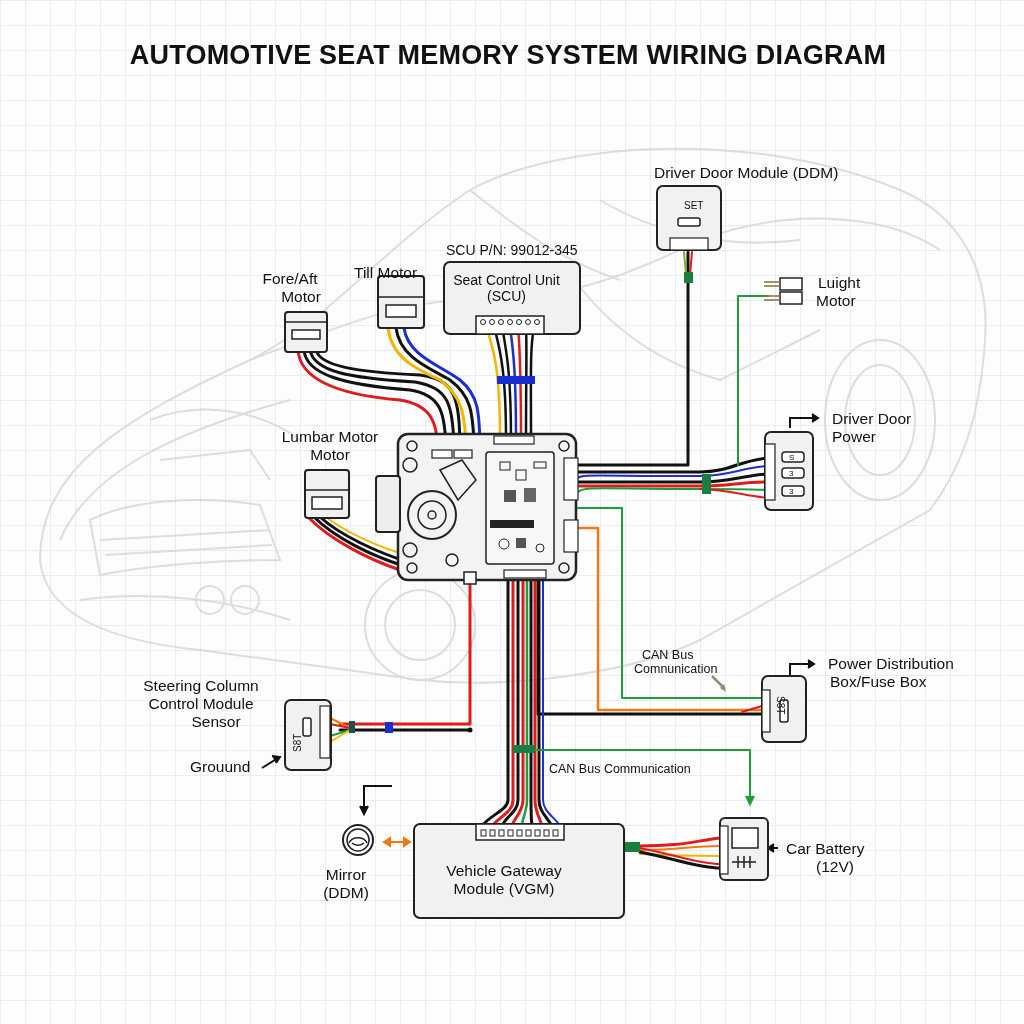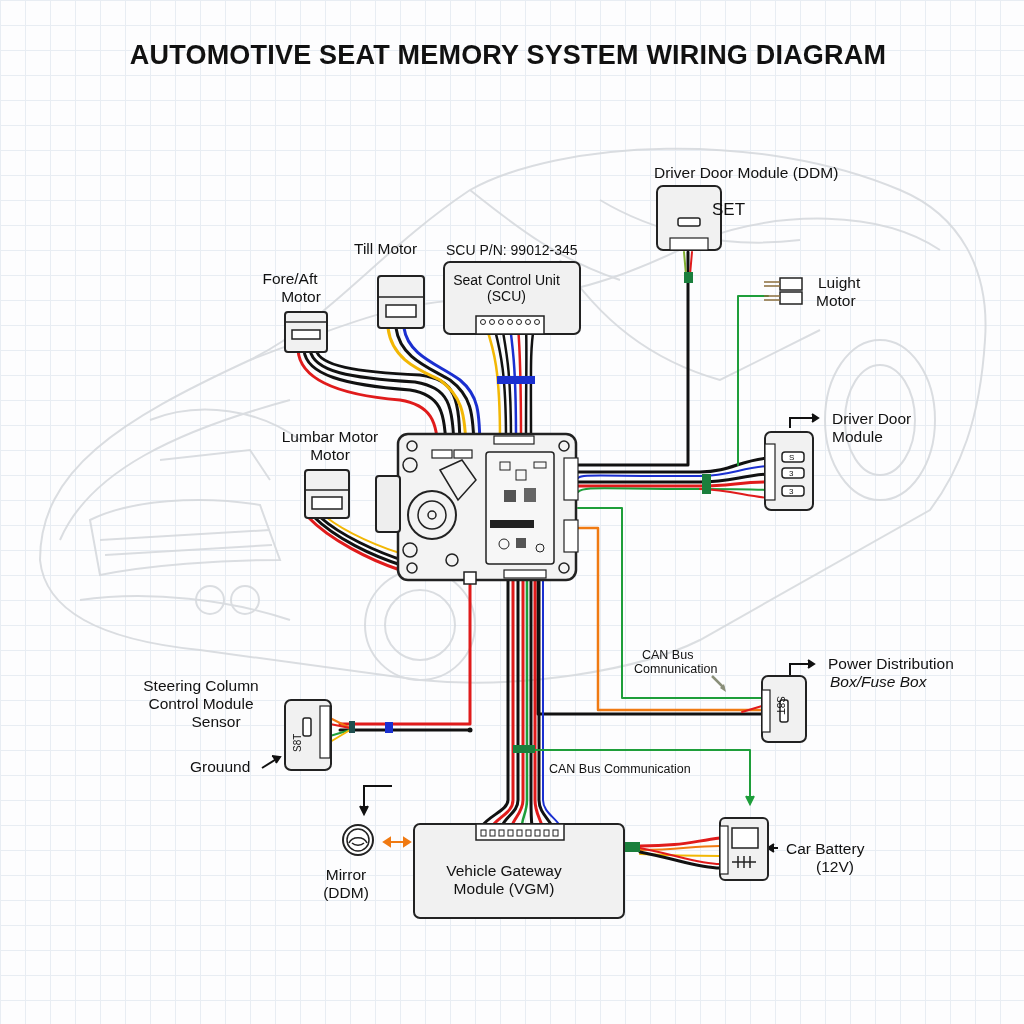--- a/index.html
+++ b/index.html
@@ -280,51 +280,51 @@
     <path d="M732 862 L 756 862 M 738 856 L 738 868 M 744 856 L 744 868 M 750 856 L 750 868" stroke="#222" stroke-width="1.5"></path>
   </g>
 </svg>
 
 <div class="lbl title">AUTOMOTIVE SEAT MEMORY SYSTEM WIRING DIAGRAM</div>
 
 <div class="lbl m15 c" style="left:240px;top:270px;width:100px;">
   <div>Fore/Aft</div>
   <div style="padding-left:22px;">Motor</div>
 </div>
-<div class="lbl m15" style="left:354px;top:240px;">Till Motor</div>
+<div class="lbl m15" style="left:354px;top:264px;">Till Motor</div>
 <div class="lbl m14" style="left:446px;top:242px;">SCU P/N: 99012-345</div>
 <div class="lbl m14 c" style="left:444px;top:272px;width:125px;">
   <div>Seat Control Unit</div>
   <div>(SCU)</div>
 </div>
 <div class="lbl m15" style="left:654px;top:164px;">Driver Door Module (DDM)</div>
-<div class="lbl" style="left:712px;top:200px;font-size:17px;">SET</div>
+<div class="lbl" style="left:684px;top:200px;font-size:10px;">SET</div>
 <div class="lbl m15" style="left:816px;top:274px;">
   <div style="padding-left:2px;">Luight</div>
   <div>Motor</div>
 </div>
 <div class="lbl m15 c" style="left:270px;top:428px;width:120px;">
   <div>Lumbar Motor</div>
   <div>Motor</div>
 </div>
 <div class="lbl m15" style="left:832px;top:410px;">
   <div>Driver Door</div>
-  <div>Module</div>
+  <div>Power</div>
 </div>
 <div class="lbl" style="left:789px;top:453px;font-size:8px;">S</div>
 <div class="lbl" style="left:789px;top:469px;font-size:8px;">3</div>
 <div class="lbl" style="left:789px;top:487px;font-size:8px;">3</div>
 
 <div class="lbl s12" style="left:634px;top:642px;margin-top:6px;">
   <div style="padding-left:8px;">CAN Bus</div>
   <div>Comnunication</div>
 </div>
 <div class="lbl m15" style="left:828px;top:655px;">
   <div>Power Distribution</div>
-  <div style="padding-left:2px;font-style:italic;">Box/Fuse Box</div>
+  <div style="padding-left:2px;">Box/Fuse Box</div>
 </div>
 <div class="lbl" style="left:786px;top:696px;font-size:10px;transform:rotate(90deg);transform-origin:left top;">S8T</div>
 
 <div class="lbl m15 c" style="left:126px;top:677px;width:150px;">
   <div>Steering Column</div>
   <div>Control Module</div>
   <div style="padding-left:30px;">Sensor</div>
 </div>
 <div class="lbl" style="left:292px;top:752px;font-size:10px;transform:rotate(-90deg);transform-origin:left top;">S8T</div>
 <div class="lbl m15" style="left:190px;top:758px;">Grouund</div>

